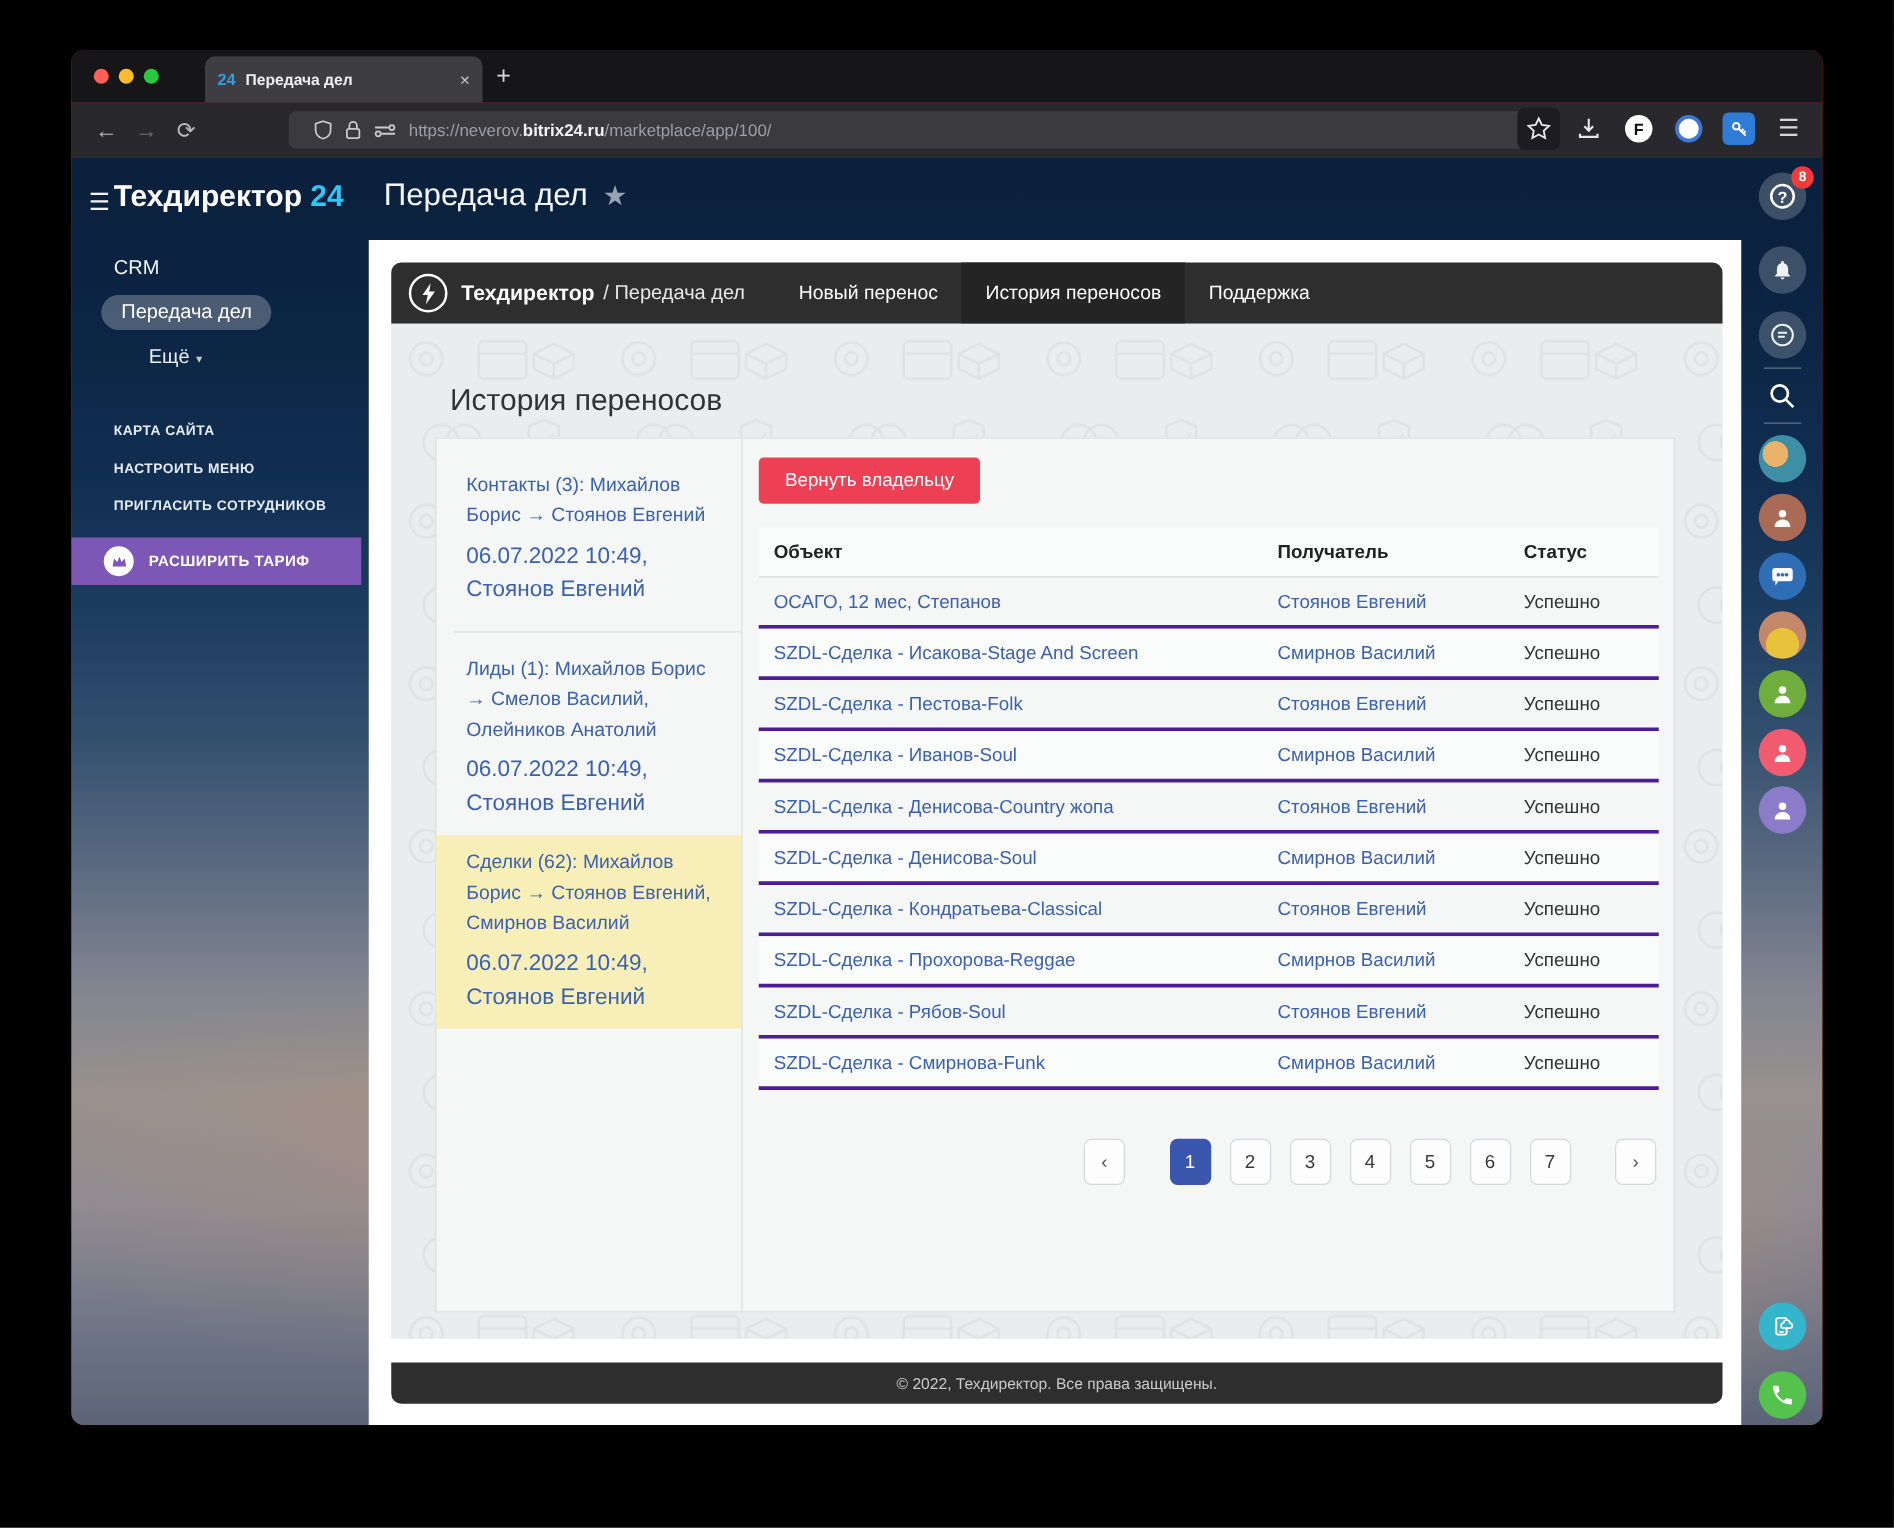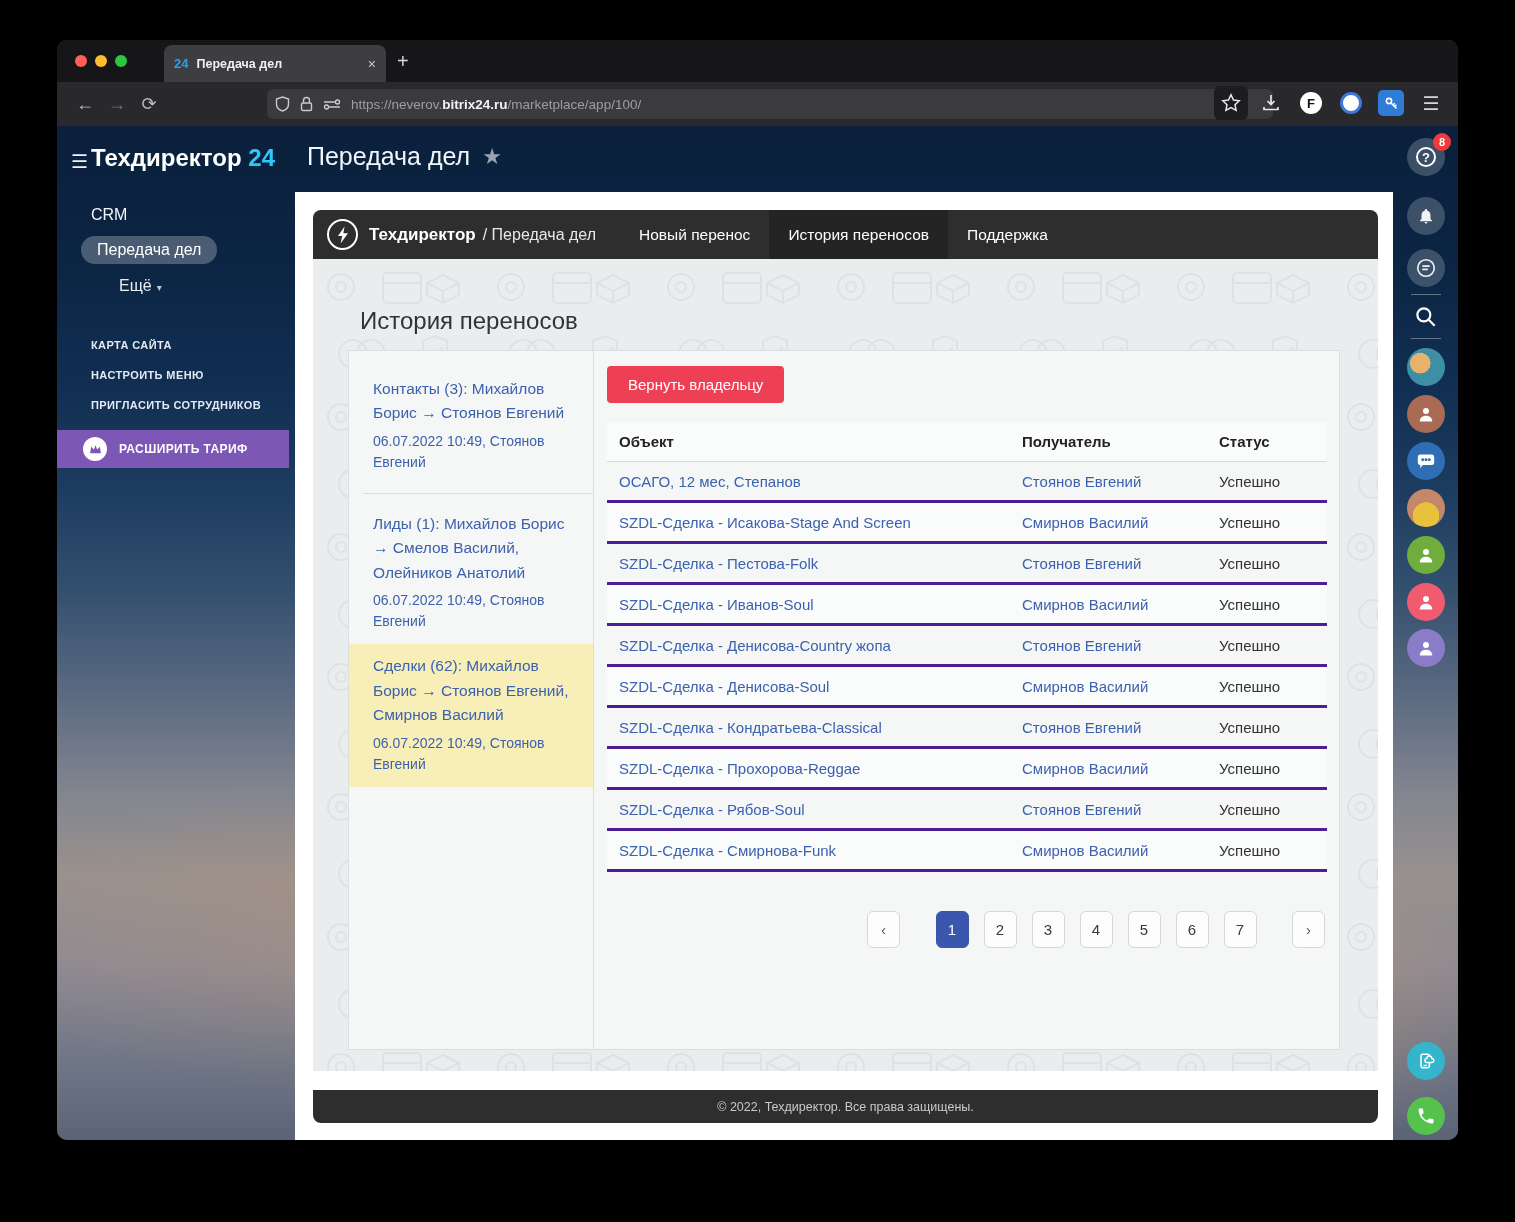--- a/index.html
+++ b/index.html
@@ -18,21 +18,21 @@
     border-radius:8px 8px 0 0; display:flex; align-items:center; padding:0 10px; gap:8px; }
   .tab-fav { color:#2e9fe0; font-weight:bold; font-size:13px; }
   .tab-title { color:#f0f0f2; font-size:12.5px; font-weight:600; flex:1; white-space:nowrap; overflow:hidden; }
   .tab-close { color:#c8c8cc; font-size:14px; cursor:default; }
   .newtab { position:absolute; left:340px; top:10px; color:#d6d6da; font-size:20px; font-weight:300; }
 
   .toolbar { position:relative; height:44px; background:#29292d; display:flex; align-items:center; padding:0 12px; }
   .nav-ic { color:#b9b9c0; font-size:18px; width:32px; text-align:center; }
   .nav-ic.dim { color:#6e6e76; }
   .urlbar { position:absolute; left:174px; top:7px; width:1006px; height:30px; background:#3a3a3f;
-    border-radius:6px; display:flex; align-items:center; padding:0 8px; gap:10px;margin-left:36px; }
+    border-radius:6px; display:flex; align-items:center; padding:0 20px; gap:10px; }
   .urlbar svg { flex:0 0 auto; }
   .url-text { font-size:13.5px; color:#9d9da5; white-space:nowrap; overflow:hidden; }
   .url-text b { color:#f2f2f5; font-weight:600; }
   .tool-right { position:absolute; right:10px; top:4px; display:flex; align-items:center; gap:6px; }
   .tr-btn { width:34px; height:34px; display:flex; align-items:center; justify-content:center; border-radius:6px; }
   .tr-btn.boxed { background:#1d1d20; }
   .circ-f { width:22px; height:22px; border-radius:50%; background:#fff; color:#111; font-weight:bold;
     font-size:13px; display:flex; align-items:center; justify-content:center; }
   .circ-clock { width:22px; height:22px; border-radius:50%; background:#fff; border:3px solid #3d78d6;
     position:relative; }
@@ -83,21 +83,21 @@
   .pattern-svg { position:absolute; inset:0; width:100%; height:100%; }
   .content-inner { position:relative; }
   .h1 { position:absolute; left:47px; top:48px; font-size:24px; color:#2f3437; font-weight:400; }
 
   .panel { position:absolute; left:35px; top:91px; width:992px; height:700px; background:#f5f6f6;
     border:1px solid #dcdfe0; display:flex; }
   .hist-col { width:247px; border-right:1px solid #dcdfe0; padding-top:16px; }
   .hist-item { padding:10px 14px 12px 24px; }
   .hist-item.selected { background:#f8efb8; }
   .hist-title { color:#3c61ae; font-size:15.5px; line-height:1.58; }
-  .hist-meta { color:#3c61ae; font-size:14px; line-height:1.5; margin-top:5px; }
+  .hist-meta { color:#3c61ae; font-size:18px; line-height:1.5; margin-top:5px; }
   .hist-div { border-bottom:1px solid #dcdfe0; margin:8px 0 8px 14px; }
 
   .table-col { flex:1; padding:15px 12px 0 13px; position:relative; }
   .ret-btn { display:inline-block; background:#ee4054; color:#fff; font-size:15px; border:none;
     border-radius:4px; padding:10px 21px; }
   .tbl { margin-top:19px; width:720px; }
   .tbl-head { display:flex; height:40px; align-items:center; border-bottom:1px solid #d7dadb; background:#fafbfb; }
   .tbl-row { display:flex; height:41px; align-items:center; border-bottom:3px solid #4c1d95; }
   .tbl-row:nth-child(odd) { background:#fafbfb; }
   .c-obj { width:415px; padding-left:12px; }

